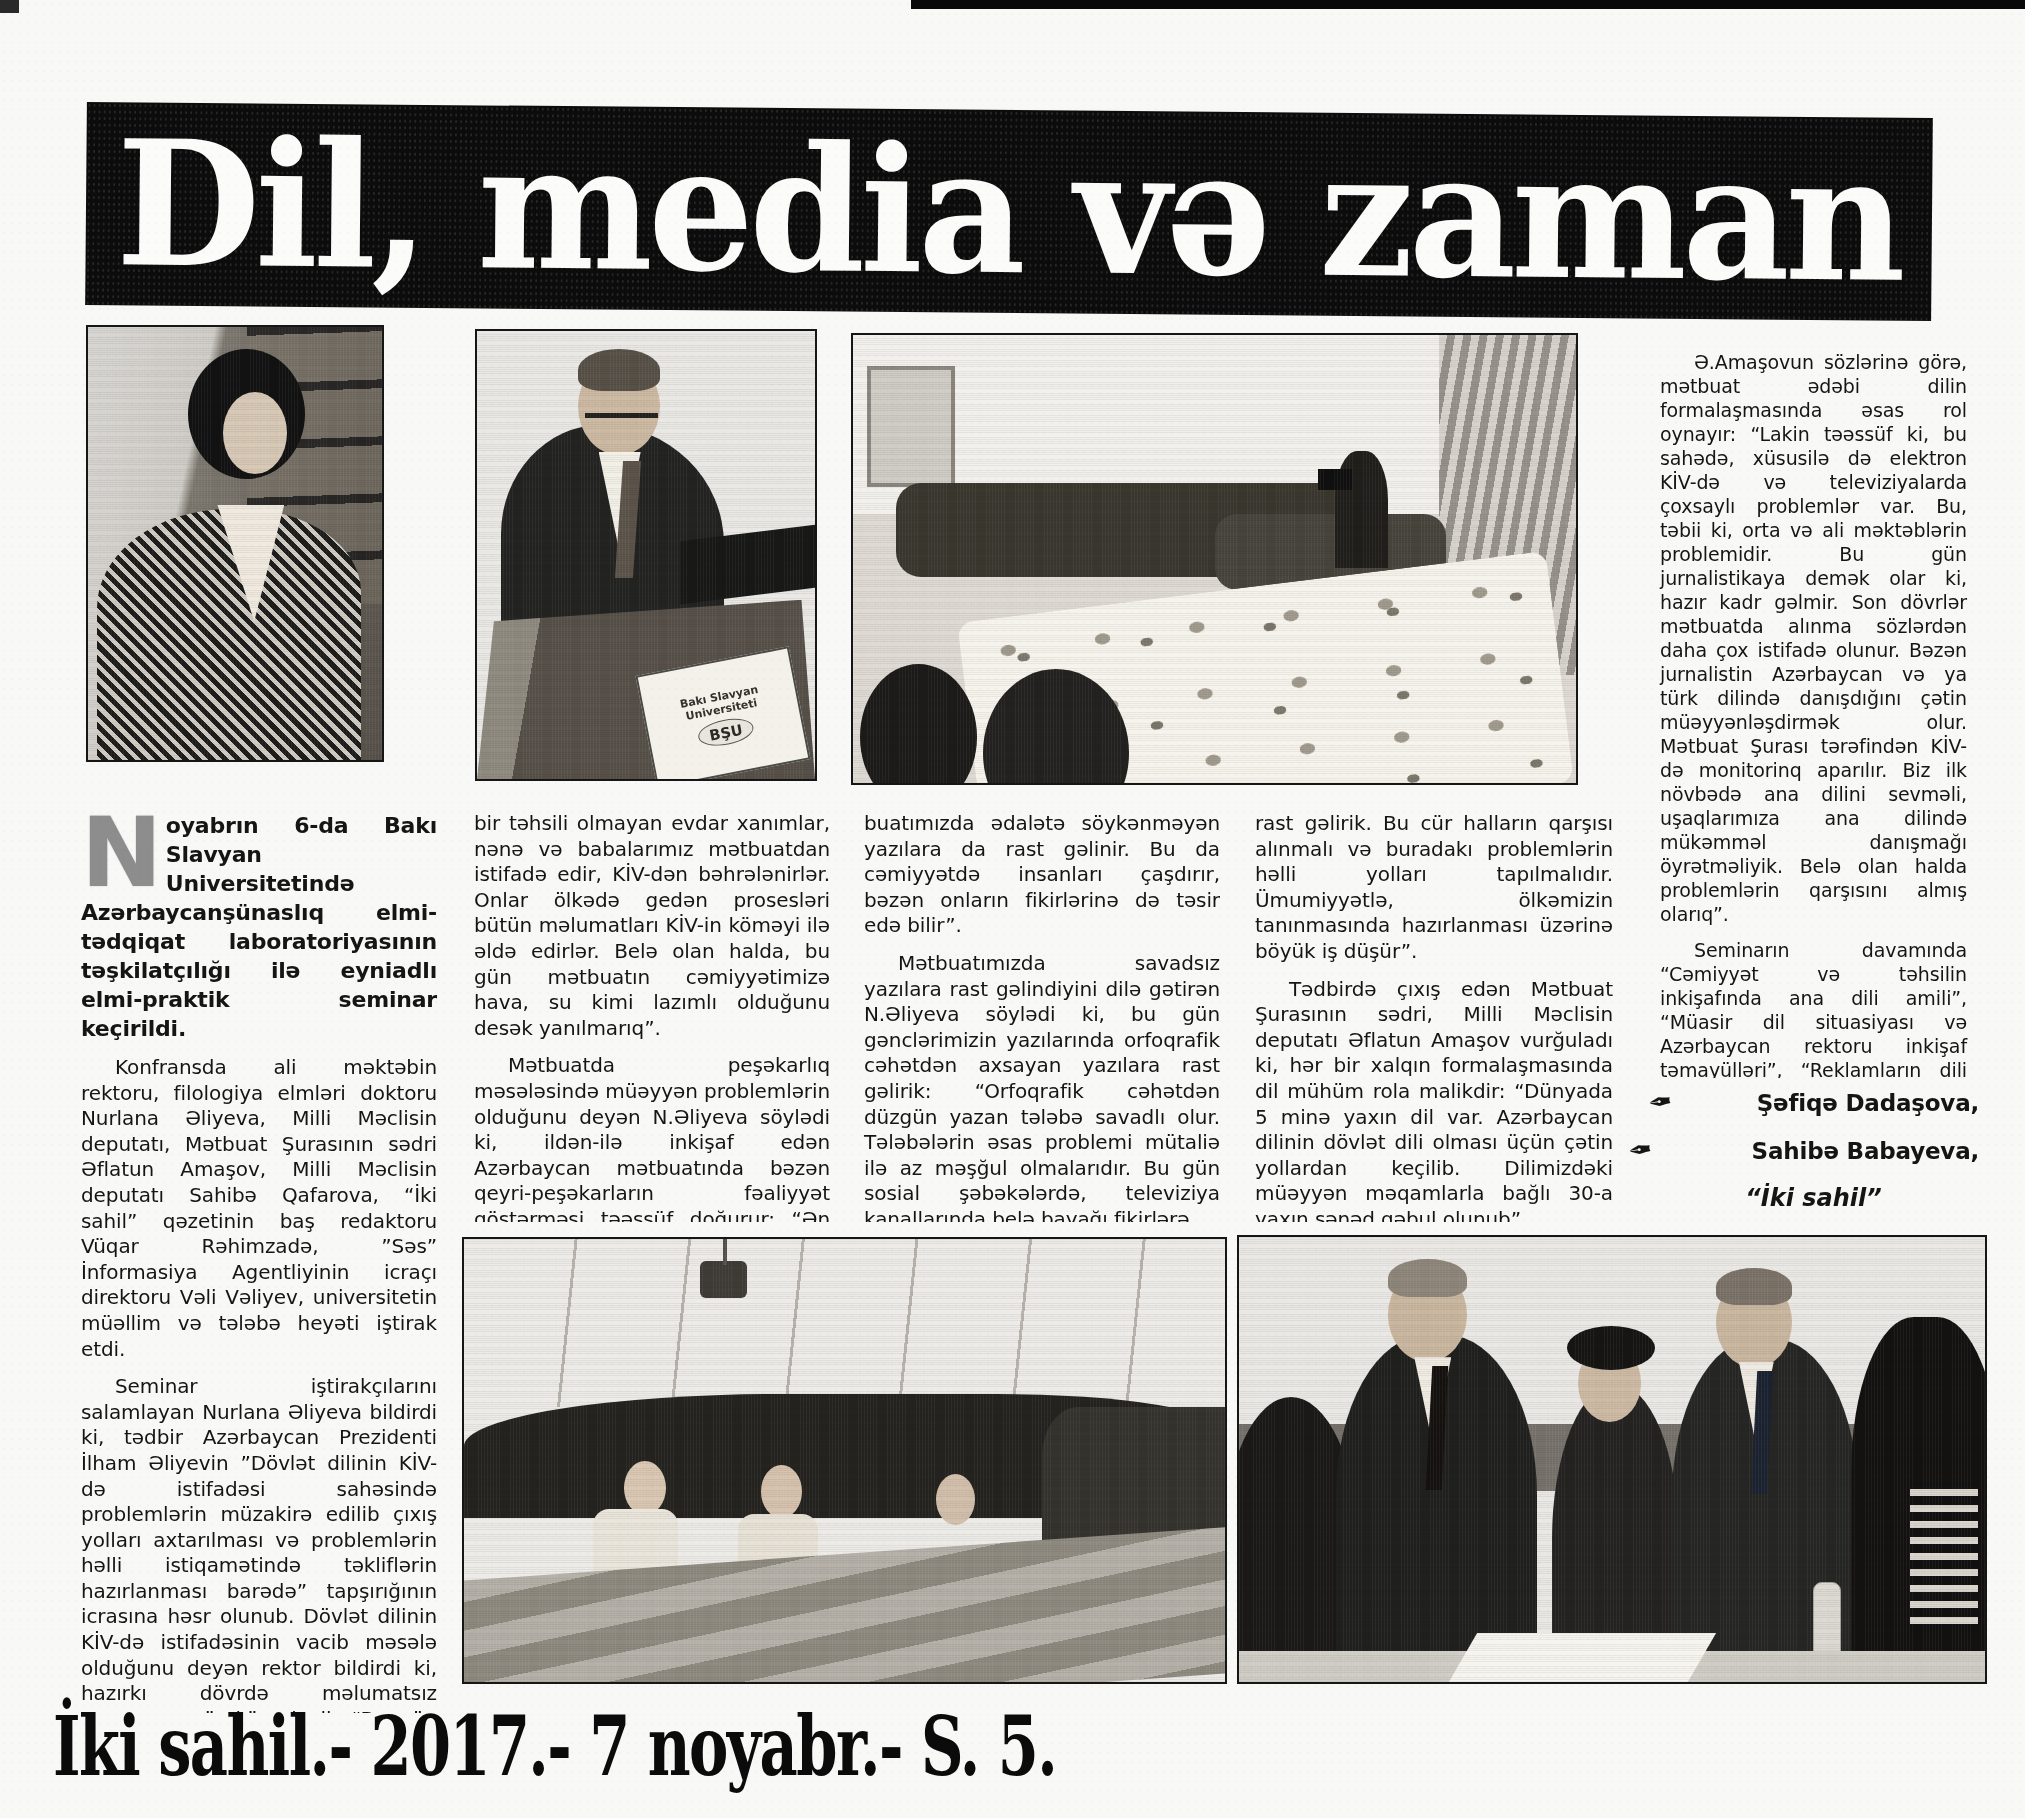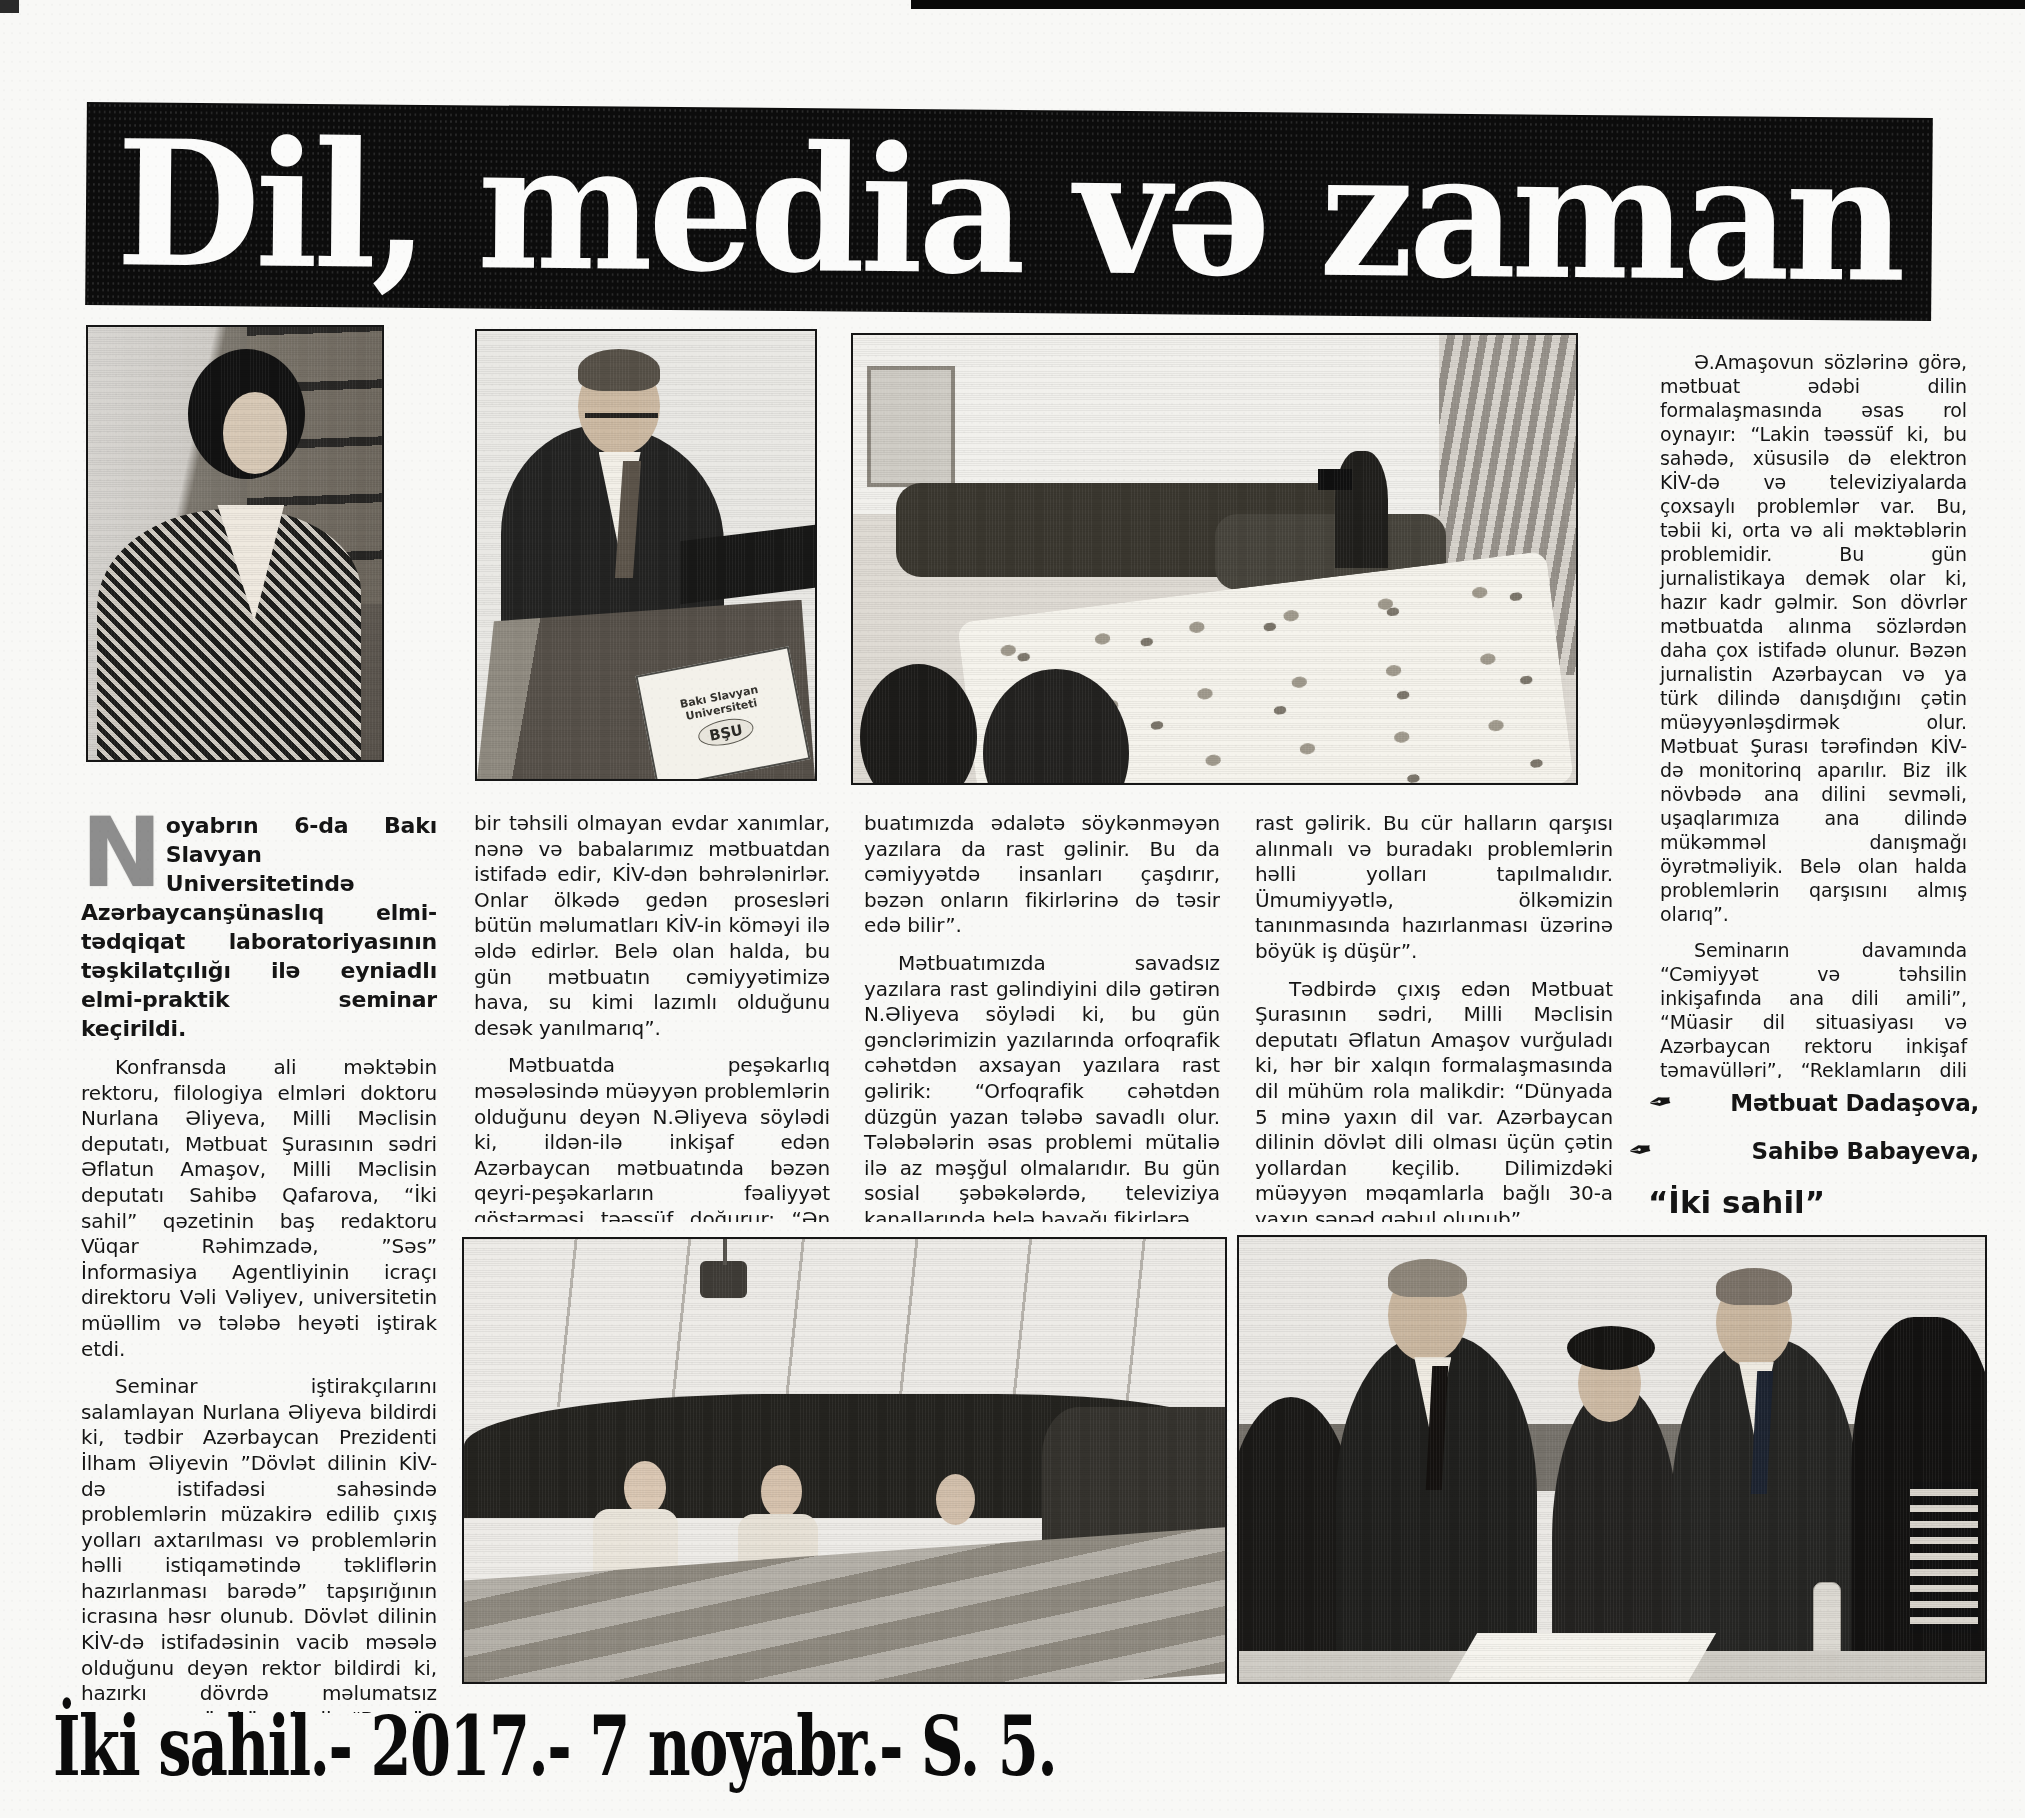--- a/index.html
+++ b/index.html
@@ -57,21 +57,21 @@
     float:left;width:76px;height:82px;margin:4.4px 8.8px 0 0;
     font-size:97px;line-height:76px;font-weight:bold;color:#8d8d8d;text-align:center;
     text-shadow:0 0 1.5px rgba(0,0,0,.25);
   }
   .col5{font-size:19px;line-height:24px;}
   
   .bylines{position:absolute;left:1648px;top:1088px;width:331px;z-index:4;}
   .byline-row{display:flex;align-items:center;margin-bottom:19px;}
   .pen{font-size:29px;line-height:29px;transform:scaleX(-1) rotate(8deg);display:inline-block;}
   .byline-row .name{flex:1;text-align:right;font-weight:bold;font-size:23px;letter-spacing:-0.2px;}
-  .byline-src{text-align:left;font-weight:bold;font-size:31px;}
+  .byline-src{text-align:center;font-weight:bold;font-style:italic;font-size:24px;}
   .byline-row:nth-child(2) .pen{margin-left:-20.5px;}
   
   .footer{
     position:absolute;left:53px;top:1698px;z-index:4;
     font-family:"DejaVu Serif","Liberation Serif",serif;font-weight:bold;
     font-size:82px;letter-spacing:-2.2px;white-space:nowrap;color:#0b0b0b;
     transform:scaleX(.72);transform-origin:left center;
   }
   
   .sign{
@@ -163,21 +163,21 @@
   </div>
 
   <div class="col col5" style="left:1648px;top:338px;width:331px;height:740px;">
     <p class="indent">Ə.Amaşovun sözlərinə görə, mətbuat ədəbi dilin formalaşmasında əsas rol oynayır: “Lakin təəssüf ki, bu sahədə, xüsusilə də elektron KİV-də və televiziyalarda çoxsaylı problemlər var. Bu, təbii ki, orta və ali məktəblərin problemidir. Bu gün jurnalistikaya demək olar ki, hazır kadr gəlmir. Son dövrlər mətbuatda alınma sözlərdən daha çox istifadə olunur. Bəzən jurnalistin Azərbaycan və ya türk dilində danışdığını çətin müəyyənləşdirmək olur. Mətbuat Şurası tərəfindən KİV-də monitorinq aparılır. Biz ilk növbədə ana dilini sevməli, uşaqlarımıza ana dilində mükəmməl danışmağı öyrətməliyik. Belə olan halda problemlərin qarşısını almış olarıq”.</p>
     <p class="indent">Seminarın davamında “Cəmiyyət və təhsilin inkişafında ana dili amili”, “Müasir dil situasiyası və Azərbaycan rektoru inkişaf təmayülləri”, “Reklamların dili haqqında”, “Azərbaycan dili - etnik kimliyimizin atributu kimi” və digər mövzularda məruzə və çıxışlar səsləndirildi.</p>
   </div>
 
   <div class="bylines">
     <div class="byline-row">
       <span class="pen">✒</span>
-      <span class="name">Mətbuat Dadaşova,</span>
+      <span class="name">Şəfiqə Dadaşova,</span>
     </div>
     <div class="byline-row">
       <span class="pen">✒</span>
       <span class="name">Sahibə Babayeva,</span>
     </div>
     <div class="byline-src">“İki sahil”</div>
   </div>
 
   <div class="photo" style="left:462px;top:1237px;width:761px;height:443px;">
     <div class="abs" style="inset:0;background:#edebe7;"></div>

